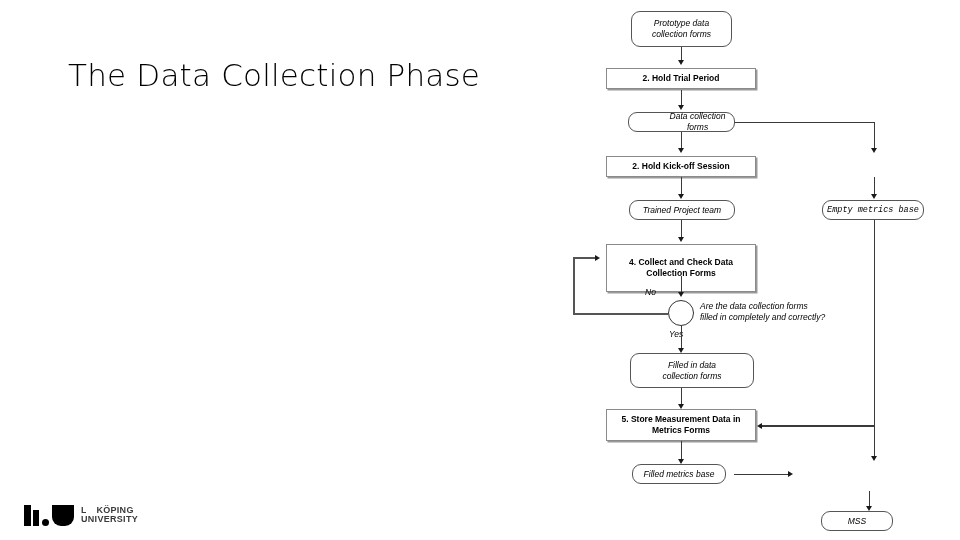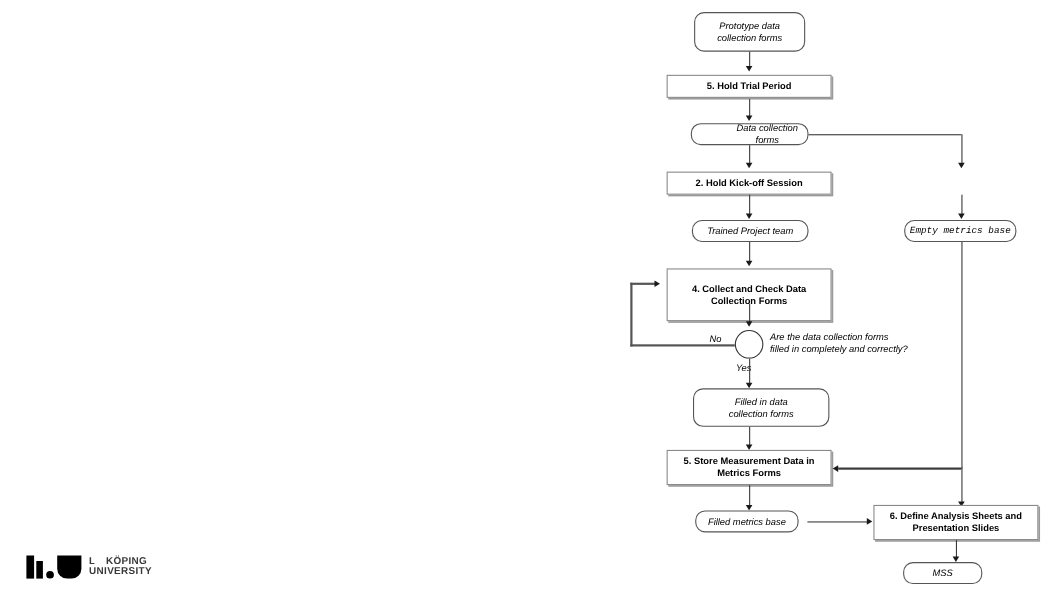--- a/index.html
+++ b/index.html
@@ -164,20 +164,21 @@
     border-top: 3.5px solid transparent;
     border-bottom: 3.5px solid transparent;
     border-right: 5px solid #1a1a1a;
   }
 </style>
 </head>
 <body>
 
 <div id="slide">
 
+  <div id="slide-title">The Data Collection Phase</div>
 
   <div id="logo">
     <div class="mark">
       <div class="bar-l1"></div>
       <div class="bar-l2"></div>
       <div class="dot"></div>
       <div class="u-shape">
         <div class="u-notch"></div>
       </div>
     </div>
@@ -193,21 +194,21 @@
       <div>
         <div>Prototype data</div>
         <div>collection forms</div>
       </div>
     </div>
 
     <div class="ln v" style="left:681px; top:47px; height:15px;"></div>
     <div class="arrow-d" style="left:677.5px; top:60px;"></div>
 
     <div class="node proc" style="left:606px; top:68px; width:150px; height:21px;">
-      <span>5. Hold Trial Period</span>
+      <span>2. Hold Trial Period</span>
     </div>
 
     <div class="ln v" style="left:681px; top:90px; height:18px;"></div>
     <div class="arrow-d" style="left:677.5px; top:105px;"></div>
 
     <div class="node artifact" style="left:628px; top:112px; width:107px; height:20px;padding-left:32px;">
       <span>Data collection forms</span>
     </div>
 
     <div class="ln h" style="left:735px; top:122px; width:139px;"></div>
@@ -251,21 +252,21 @@
     <div class="ln v" style="left:681px; top:276px; height:18px;"></div>
     <div class="arrow-d" style="left:677.5px; top:292px;"></div>
 
     <div class="node decision" style="left:668px; top:300px; width:26px; height:26px;"></div>
 
     <div class="label" style="left:700px; top:301px;">
       <div>Are the data collection forms</div>
       <div>filled in completely and correctly?</div>
     </div>
 
-    <div class="label plain" style="left:645px; top:303px;">No</div>
+    <div class="label plain" style="left:645px; top:287px;">No</div>
 
     <div class="ln h thick" style="left:573px; top:313px; width:95px; height:2px;"></div>
     <div class="ln v thick" style="left:573px; top:257px; height:58px; width:2px;"></div>
     <div class="ln h thick" style="left:573px; top:257px; width:24px; height:2px;"></div>
     <div class="arrow-r" style="left:595px; top:254.5px;"></div>
 
     <div class="label plain" style="left:669px; top:329px;">Yes</div>
 
     <div class="ln v" style="left:681px; top:326px; height:24px;"></div>
     <div class="arrow-d" style="left:677.5px; top:348px;"></div>
@@ -296,26 +297,20 @@
     <div class="ln v" style="left:681px; top:441px; height:20px;"></div>
     <div class="arrow-d" style="left:677.5px; top:459px;"></div>
 
     <div class="node artifact" style="left:632px; top:464px; width:94px; height:20px;font-style:italic;">
       <span>Filled metrics base</span>
     </div>
 
     <div class="ln h" style="left:734px; top:474px; width:55px;"></div>
     <div class="arrow-r" style="left:788px; top:470.5px;"></div>
 
-    <div class="node proc" style="left:794px; top:459px; width:150px; height:32px;">
-      <div>
-        <div>6. Define Analysis Sheets and</div>
-        <div>Presentation Slides</div>
-      </div>
-    </div>
 
     <div class="ln v" style="left:869px; top:491px; height:17px;"></div>
     <div class="arrow-d" style="left:865.5px; top:506px;"></div>
 
     <div class="node artifact" style="left:821px; top:511px; width:72px; height:20px;">
       <span>MSS</span>
     </div>
 
   </div>
 </div>

